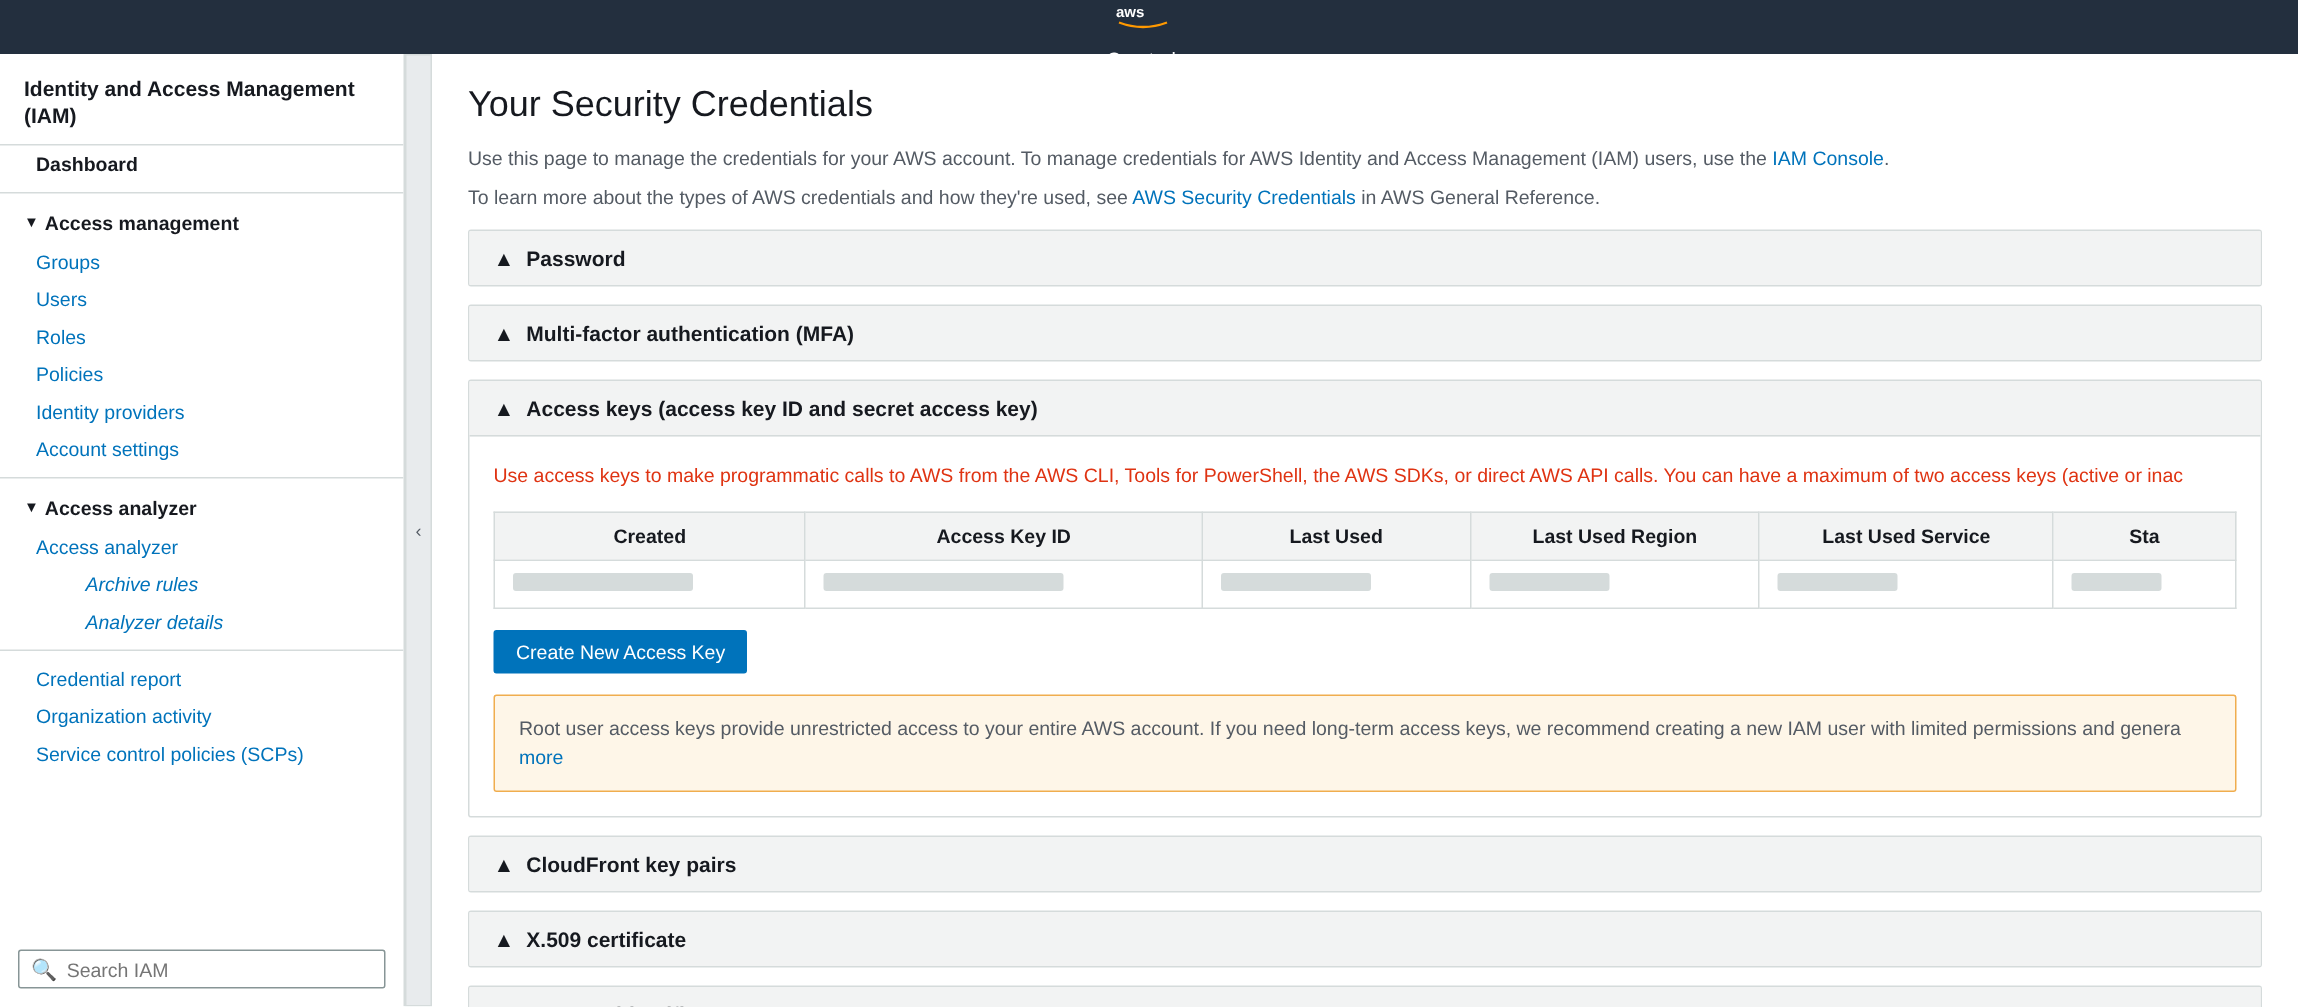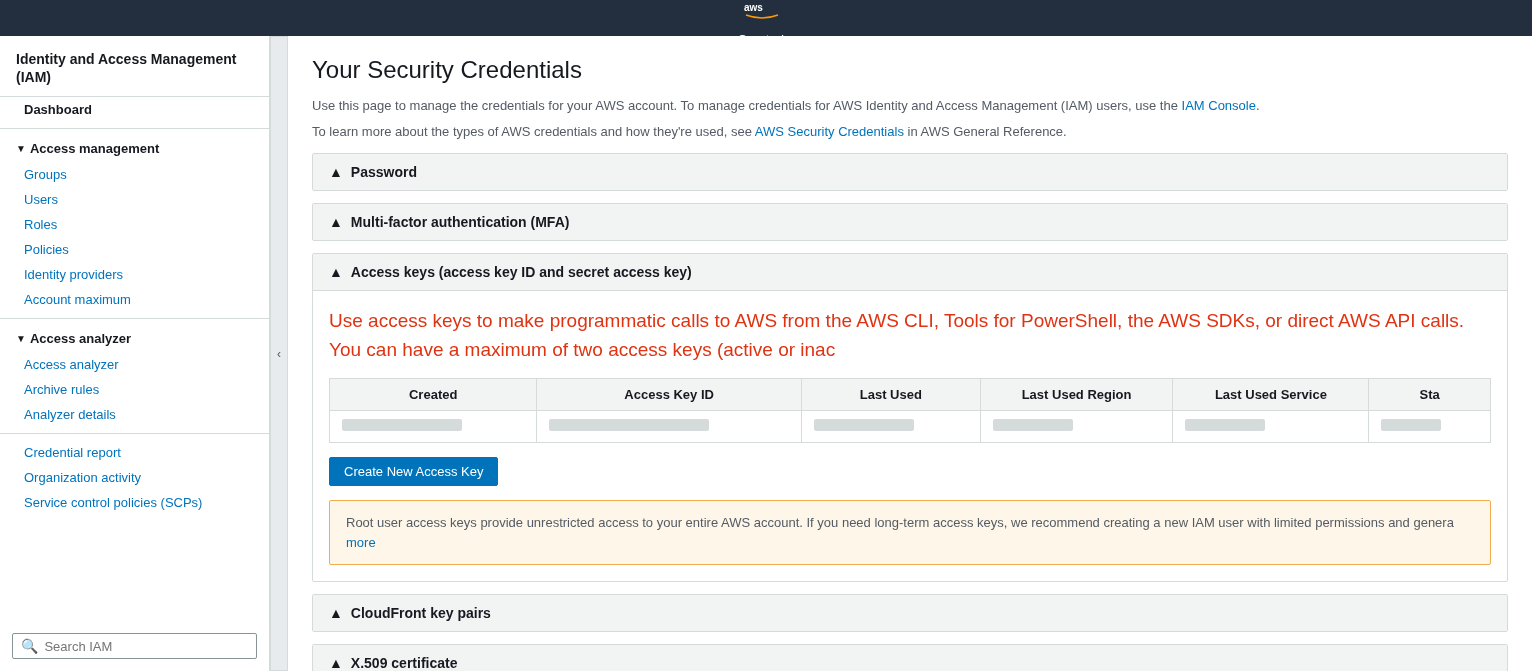--- a/index.html
+++ b/index.html
@@ -75,21 +75,21 @@
     .sidebar-item {
       padding: 5px 16px 5px 24px;
       color: #0073bb;
       cursor: pointer;
       font-size: 13px;
       display: flex;
       align-items: center;
       gap: 4px;
     }
     .sidebar-item.active { color: #16191f; font-weight: 600; }
-    .sidebar-item.sub { padding-left: 24px; }
+    .sidebar-item.sub { padding-left: 57px; font-style: italic; }
     .sidebar-divider { height: 1px; background: #d5dbdb; margin: 6px 0; }
     .sidebar-collapse-row {
       display: flex;
       align-items: center;
       padding: 6px 16px;
       font-size: 13px;
       font-weight: 700;
       color: #16191f;
       cursor: pointer;
       gap: 4px;
@@ -162,21 +162,21 @@
       font-weight: 600;
       color: #16191f;
       border-bottom: 1px solid #d5dbdb;
     }
     .accordion-header.expanded { border-bottom: 1px solid #d5dbdb; }
     .accordion-header.collapsed { border-bottom: none; }
     .accordion-body { padding: 16px; }
 
     
     .warning-text {
-      font-size: 19px;
+      font-size: 13px;
       color: #df3312;
       margin-bottom: 14px;
       line-height: 1.5;
     }
     .keys-table {
       width: 100%;
       border-collapse: collapse;
       margin-bottom: 14px;
       font-size: 13px;
     }
@@ -280,21 +280,21 @@
     <div class="sidebar-item">
       <span>Roles</span>
     </div>
     <div class="sidebar-item">
       <span>Policies</span>
     </div>
     <div class="sidebar-item">
       <span>Identity providers</span>
     </div>
     <div class="sidebar-item">
-      <span>Account maximum</span>
+      <span>Account settings</span>
     </div>
 
     <div class="sidebar-divider"></div>
 
     <div class="sidebar-collapse-row">
       <span class="chevron">▼</span>
       <span>Access analyzer</span>
     </div>
     <div class="sidebar-item">
       <span>Access analyzer</span>

